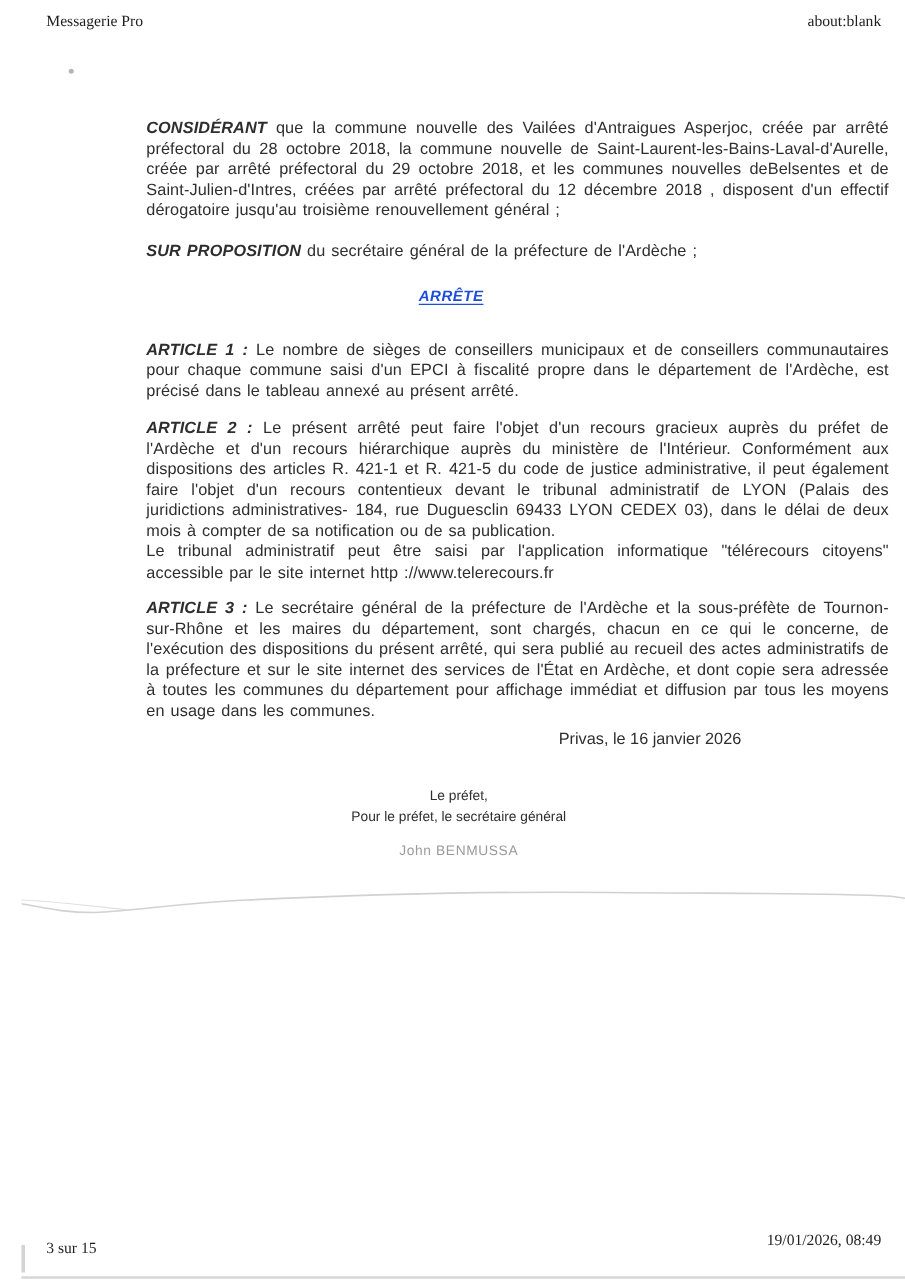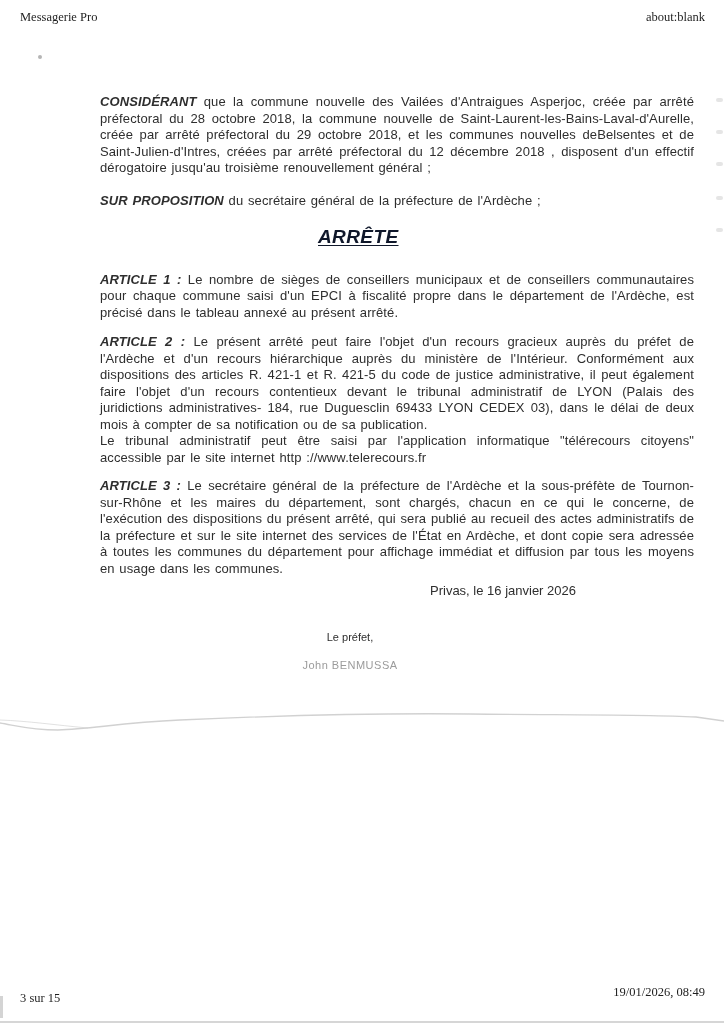--- a/index.html
+++ b/index.html
@@ -1,43 +1,43 @@
 <!DOCTYPE html>
 <html><head>
 <meta charset="utf-8">
 <style>
   html, body { margin:0; padding:0; }
   body {
     width:724px; height:1024px; background:#ffffff; position:relative;
     font-family:"Liberation Sans", sans-serif; overflow:hidden;
   }
-  .page { position:absolute; inset:0; background:#ffffff; overflow:hidden; }
+  .page { position:absolute; inset:0; background:#ffffff; overflow:hidden;margin-left:17px; }
 
   
   .chrome-text { font-family:"Liberation Serif", serif; font-size:12.5px; color:#1e1e1e; }
   .print-header { position:absolute; top:10px; left:20px; right:19px;
     display:flex; justify-content:space-between; }
   .print-footer { position:absolute; top:991px; left:20px; right:19px;
     display:flex; justify-content:space-between; }
   .print-footer .right-slot { transform:translateY(-6px); }
 
   
   .doc {
     position:absolute; left:100px; top:94px; width:594px;
     font-size:13px; line-height:16.5px; color:#2e2e2e;
     text-rendering:optimizeLegibility;
   }
   .para { margin:0; text-align:justify; word-spacing:1px; letter-spacing:0.1px; }
   .lead { font-weight:bold; font-style:italic; }
   .p-sur { margin-top:16px; }
   .arrete {
     display:block; width:fit-content; margin:20px 0 0 218px;
-    font-weight:bold; font-style:italic; font-size:19px;
+    font-weight:bold; font-style:italic; font-size:12px;
     text-decoration:underline; text-underline-offset:2px; letter-spacing:0.4px;
-    color:#0f172a;
+    color:#1d4ed8;
   }
   .p-a1 { margin-top:26px; }
   .p-a2 { margin-top:13px; }
   .p-a2b { margin-top:0; }
   .p-a3 { margin-top:12px; }
 
   
   .dateline { position:absolute; left:430px; top:583px; font-size:13px; color:#2e2e2e; }
   .sigblock { position:absolute; left:170px; top:629px; width:360px;
     text-align:center; font-size:11px; line-height:16.5px; color:#2e2e2e; }
@@ -108,20 +108,21 @@
     <p class="para p-a3">
       <span class="lead">ARTICLE 3 :</span>
       <span>Le secrétaire général de la préfecture de l'Ardèche et la sous-préfète de Tournon-sur-Rhône et les maires du département, sont chargés, chacun en ce qui le concerne, de l'exécution des dispositions du présent arrêté, qui sera publié au recueil des actes administratifs de la préfecture et sur le site internet des services de l'État en Ardèche, et dont copie sera adressée à toutes les communes du département pour affichage immédiat et diffusion par tous les moyens en usage dans les communes.</span>
     </p>
   </div>
 
   <div class="dateline">Privas, le 16 janvier 2026</div>
 
   <div class="sigblock">
     <div>Le préfet,</div>
+    <div>Pour le préfet, le secrétaire général</div>
     <div class="signame">John BENMUSSA</div>
   </div>
 
   <svg class="scanline-svg" viewBox="0 0 724 40" xmlns="http://www.w3.org/2000/svg">
     <path d="M0,23 C18,26 32,30 58,30 C92,29 118,23 180,20 C290,15 380,13 470,14 C560,15 640,14 696,17 L724,21" fill="none" stroke="#c9c9c9" stroke-width="1.3" opacity="0.85"></path>
     <path d="M0,20 C28,21 55,25 88,28" fill="none" stroke="#d4d4d4" stroke-width="1" opacity="0.7"></path>
   </svg>
 
   <div class="left-sliver"></div>
   <div class="bottom-hairline"></div>

